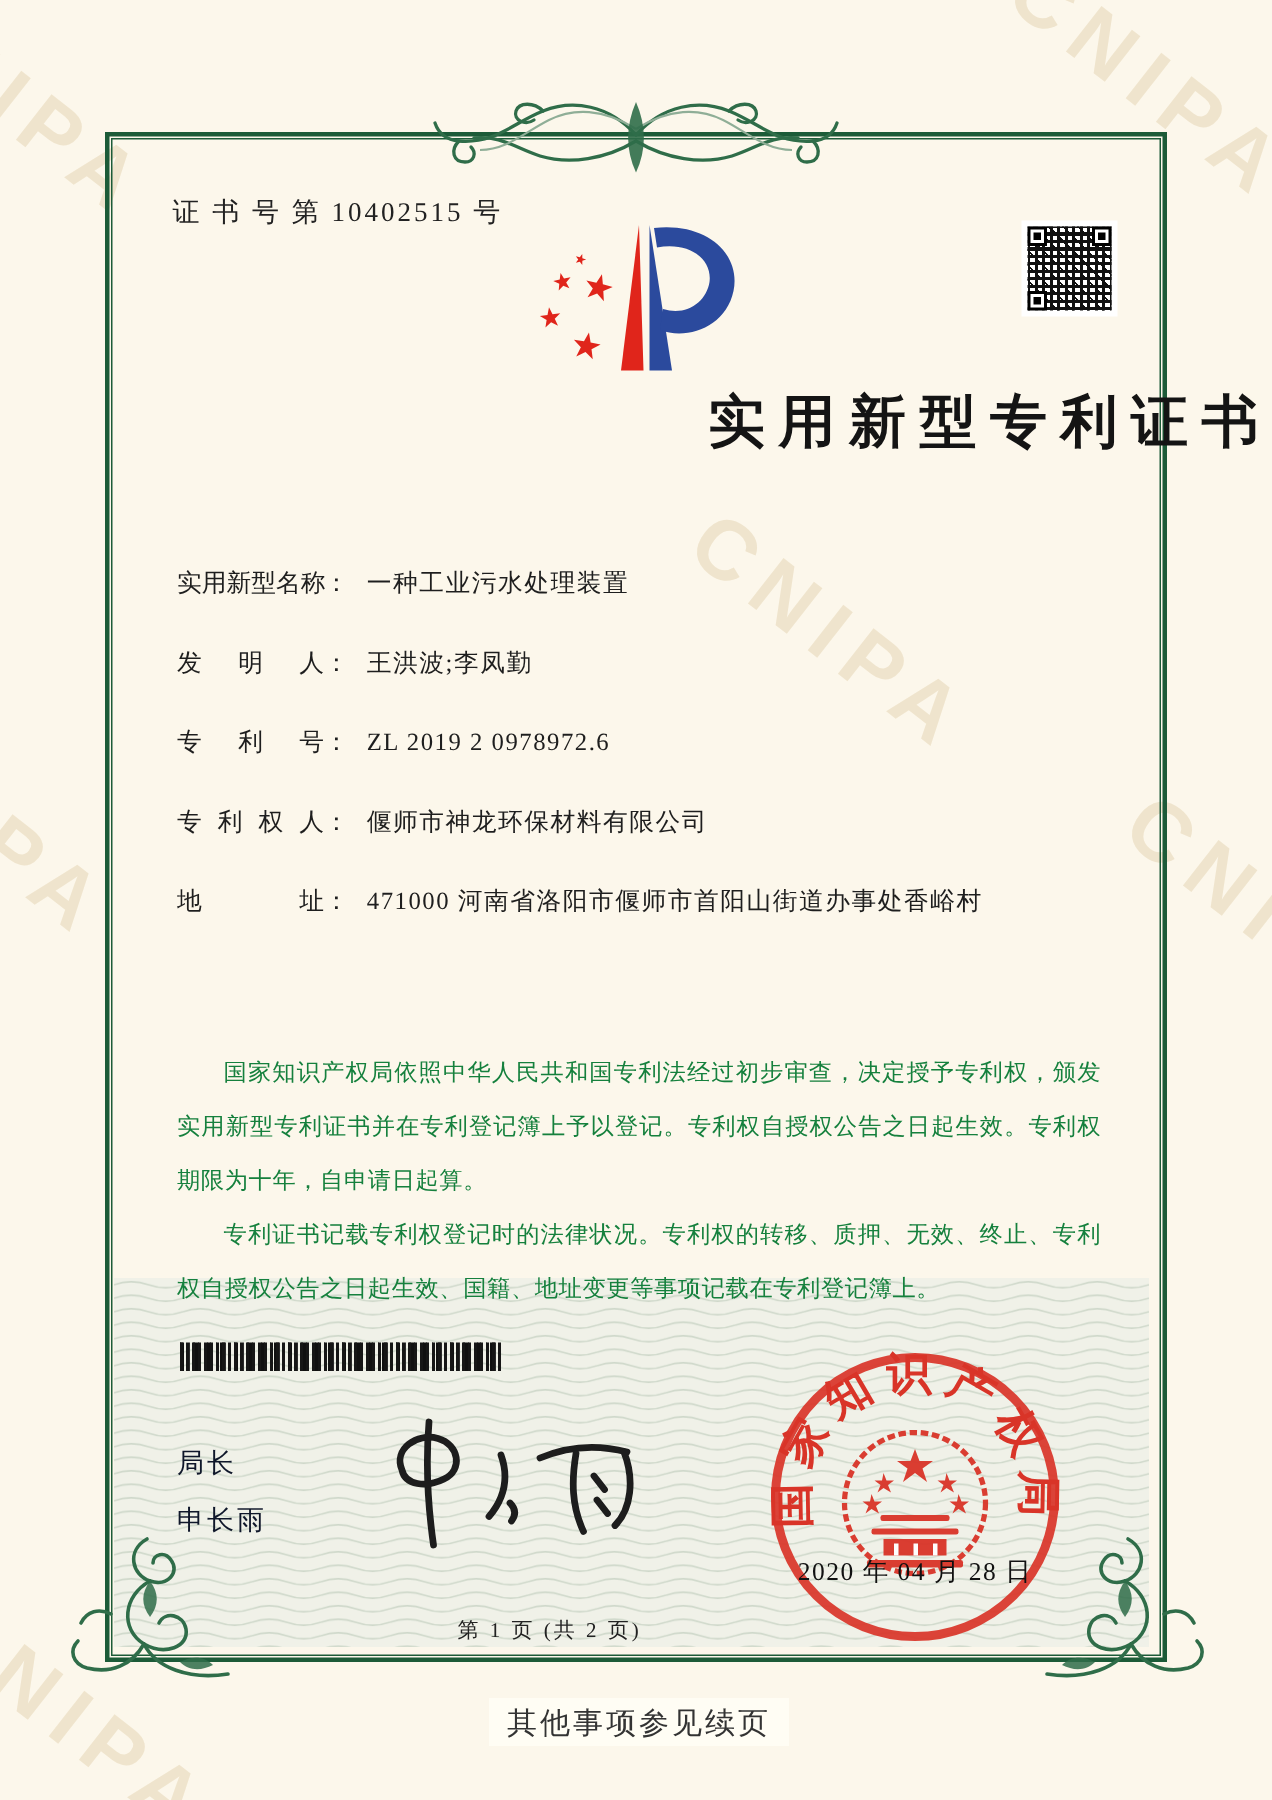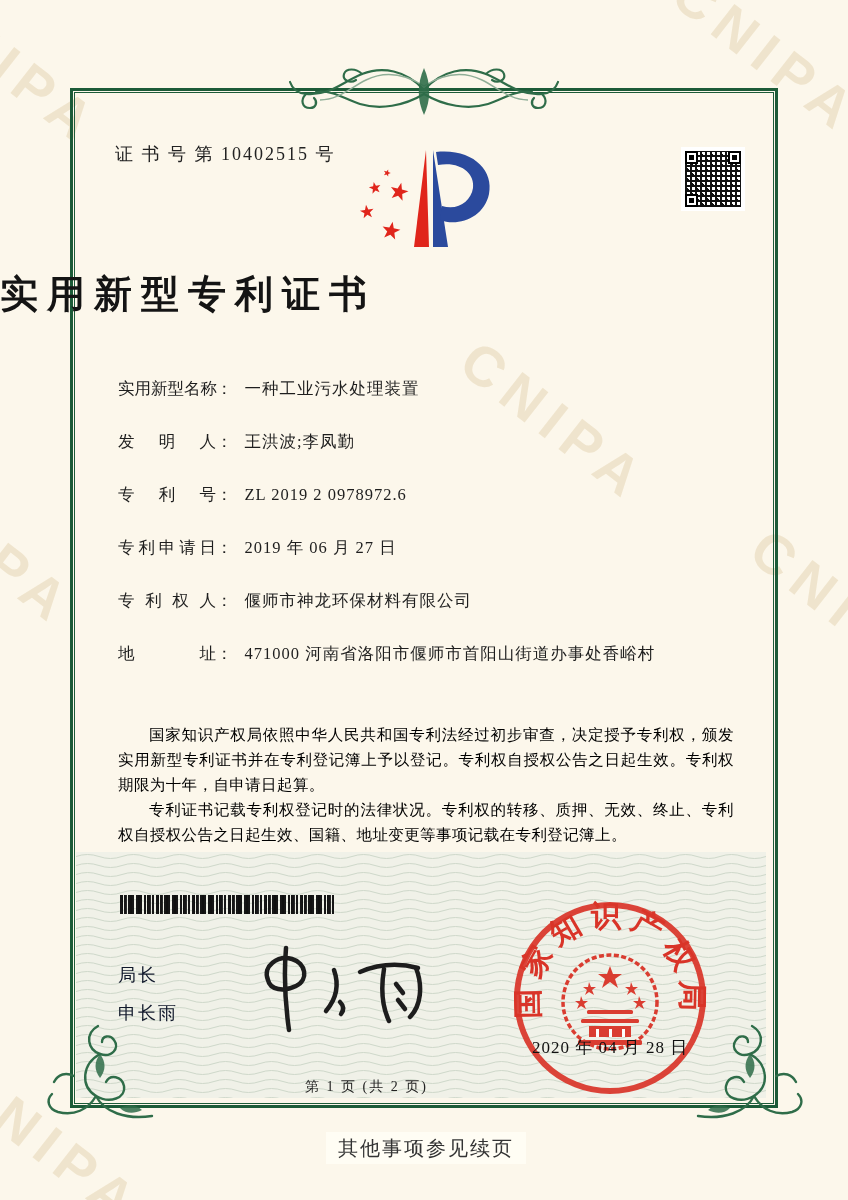--- a/index.html
+++ b/index.html
@@ -22,46 +22,46 @@
            border:3px solid #1c5b38; z-index:1; }
   .frame::after { content:""; position:absolute; inset:1px; border:1px solid #1c5b38; }
 
   .guilloche { position:absolute; left:76px; top:852px; z-index:0; }
   .ornament-top { position:absolute; left:286px; top:60px; z-index:2; }
   .ornament-bl { position:absolute; left:44px; top:1024px; z-index:2; }
   .ornament-br { position:absolute; left:694px; top:1024px; transform:scaleX(-1); z-index:2; }
 
   .content { position:absolute; inset:0; z-index:2; }
 
-  .cert-no { position:absolute; left:115px; top:142px; font-size:18px; letter-spacing:2px; color:#222; }
+  .cert-no { position:absolute; left:115px; top:129px; font-size:18px; letter-spacing:2px; color:#222; }
 
   .logo { position:absolute; left:352px; top:140px; }
   .qr { position:absolute; left:681px; top:147px; width:56px; height:56px; background:#fff; padding:4px; }
   .qr-inner { position:relative; width:56px; height:56px;
       background:
         repeating-linear-gradient(0deg,#111 0 2px,transparent 2px 5px),
         repeating-linear-gradient(90deg,#111 0 2px,transparent 2px 5px),
         repeating-linear-gradient(45deg,#111 0 1px,transparent 1px 7px);
       background-color:#fff; }
   .qr-finder { position:absolute; width:13px; height:13px; border:2.5px solid #000; background:#fff; box-sizing:border-box; }
   .qr-finder::after { content:""; position:absolute; inset:2px; background:#000; }
   .qr-f1{ left:0; top:0; } .qr-f2{ right:0; top:0; } .qr-f3{ left:0; bottom:0; }
 
-  .title { position:absolute; left:0; top:269px; width:848px; text-align:left;
+  .title { position:absolute; left:0; top:256px; width:848px; text-align:right;
            font-size:38px; font-weight:700; letter-spacing:9px; color:#141414; }
 
   .fields { position:absolute; left:118px; top:350px; width:616px; font-size:16.5px; color:#1e1e1e; }
   .frow { position:relative; height:22px; margin-bottom:31px; white-space:nowrap;margin-top:28px; }
   .flabel { display:inline-block; width:98px; text-align:justify; text-align-last:justify; vertical-align:bottom; }
   .fcolon { display:inline-block; margin-right:12px; }
   .fvalue { letter-spacing:1px; }
   .fsecond { position:absolute; left:334px; top:0; }
 
   .paras { position:absolute; left:118px; top:698px; width:616px; font-size:15.5px;
-           line-height:25px; color:#000000; text-align:justify; letter-spacing:0.4px;margin-top:24px; }
+           line-height:36px; color:#15803d; text-align:justify; letter-spacing:0.4px; }
   .paras p { margin:0; text-indent:2em; }
 
   .barcode { position:absolute; left:120px; top:895px; width:215px; height:19px;
       background:
         repeating-linear-gradient(90deg,#161616 0 2px,transparent 2px 4px),
         repeating-linear-gradient(90deg,#101010 0 3px,transparent 3px 9px),
         repeating-linear-gradient(90deg,#2a2a2a 0 1px,transparent 1px 6px); }
 
   .signer { position:absolute; left:118px; top:963px; font-family:"Liberation Sans","DejaVu Sans",sans-serif;
             font-size:18px; color:#0f172a; }
@@ -184,23 +184,20 @@
 
     <div class="fields">
       <div class="frow">
         <span class="flabel">实用新型名称</span><span class="fcolon">：</span><span class="fvalue">一种工业污水处理装置</span>
       </div>
       <div class="frow">
         <span class="flabel">发明人</span><span class="fcolon">：</span><span class="fvalue">王洪波;李凤勤</span>
       </div>
       <div class="frow">
         <span class="flabel">专利号</span><span class="fcolon">：</span><span class="fvalue">ZL 2019 2 0978972.6</span>
-      </div>
-      <div class="frow">
-        <span class="flabel">专利申请日</span><span class="fcolon">：</span><span class="fvalue">2019 年 06 月 27 日</span>
       </div>
       <div class="frow">
         <span class="flabel">专利权人</span><span class="fcolon">：</span><span class="fvalue">偃师市神龙环保材料有限公司</span>
       </div>
       <div class="frow">
         <span class="flabel">地址</span><span class="fcolon">：</span><span class="fvalue">471000 河南省洛阳市偃师市首阳山街道办事处香峪村</span>
       </div>
     </div>
 
     <div class="paras">

